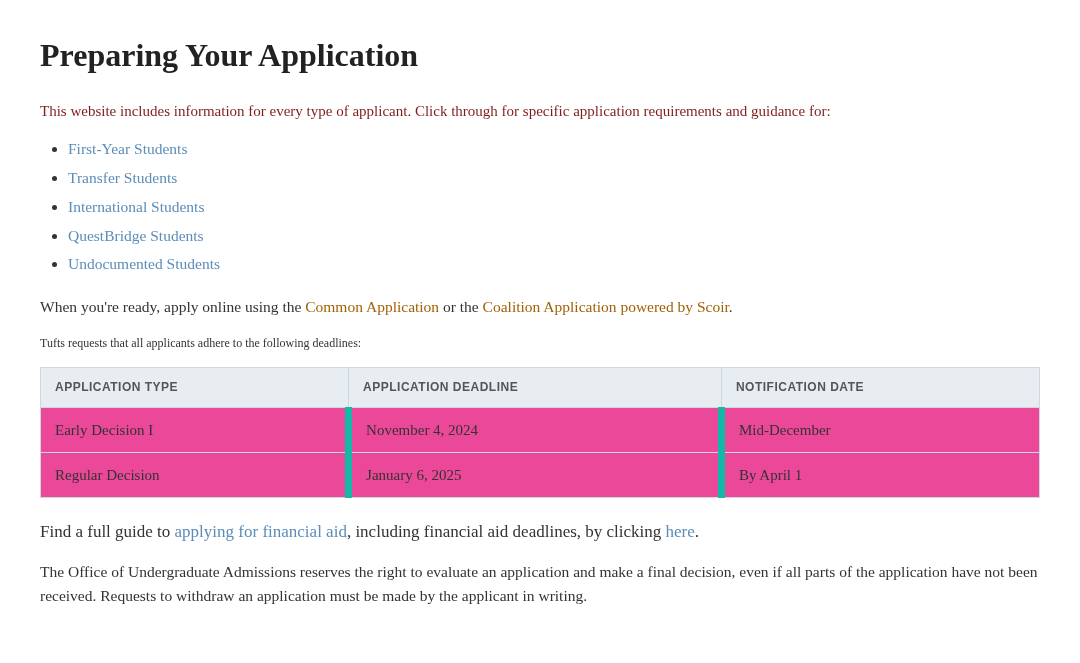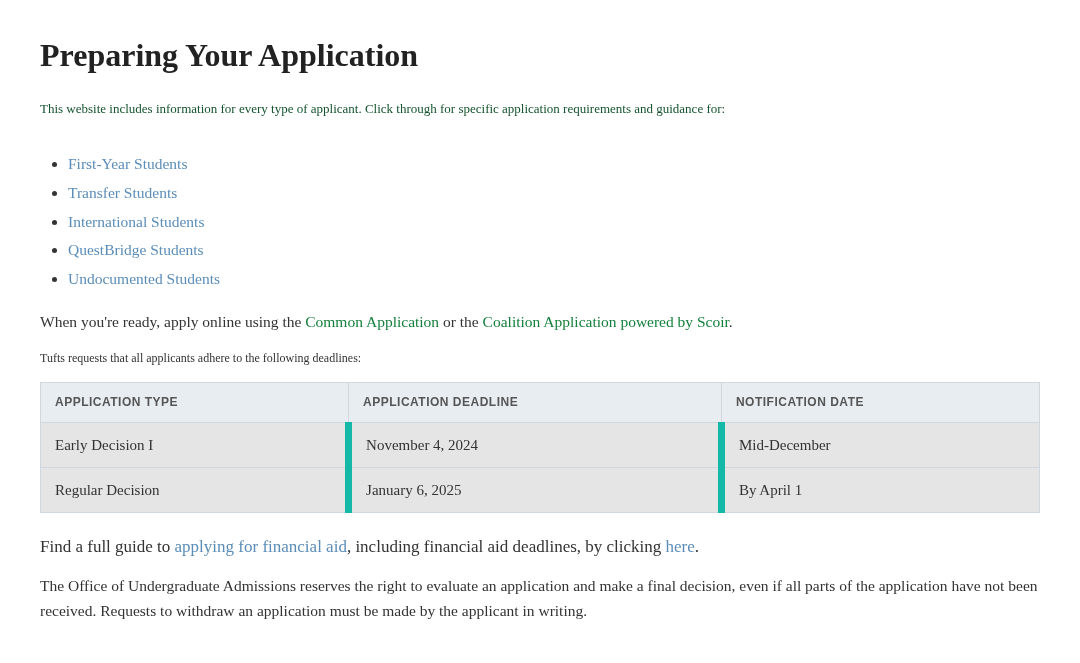--- a/index.html
+++ b/index.html
@@ -20,23 +20,23 @@
 
     h1 {
       font-family: Georgia, serif;
       font-size: 32px;
       font-weight: bold;
       color: #222;
       margin-bottom: 18px;
     }
 
     .intro-text {
-      font-size: 13px;
-      color: #14532d;
-      margin-bottom: 32px;
+      font-size: 15px;
+      color: #7f1d1d;
+      margin-bottom: 14px;
       line-height: 1.6;
     }
 
     ul.student-list {
       list-style: disc;
       padding-left: 28px;
       margin-bottom: 18px;
     }
 
     ul.student-list li {
@@ -50,21 +50,21 @@
     }
 
     .apply-text {
       font-size: 15.5px;
       color: #333;
       margin-bottom: 14px;
       line-height: 1.6;
     }
 
     .apply-text a {
-      color: #15803d;
+      color: #a16207;
       text-decoration: none;
     }
 
     .deadlines-text {
       font-size: 12px;
       color: #333;
       margin-bottom: 14px;
     }
 
     table {
@@ -84,21 +84,21 @@
       font-family: Arial, sans-serif;
       font-size: 12px;
       font-weight: 600;
       letter-spacing: 0.5px;
       color: #555;
       text-transform: uppercase;
       border: 1px solid #d0d7de;
     }
 
     table tbody tr {
-      background-color: #e5e5e5;
+      background-color: #ec4899;
       border-bottom: 1px solid #d0d7de;
       padding-left: 35px;
     }
 
     table tbody tr:last-child {
       border-bottom: 1px solid #d0d7de;
     }
 
     table tbody td {
       padding: 10px 14px;

